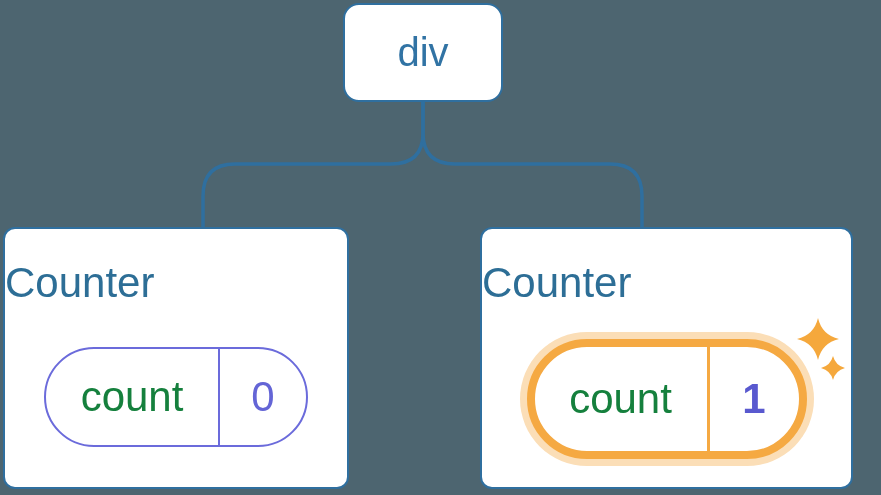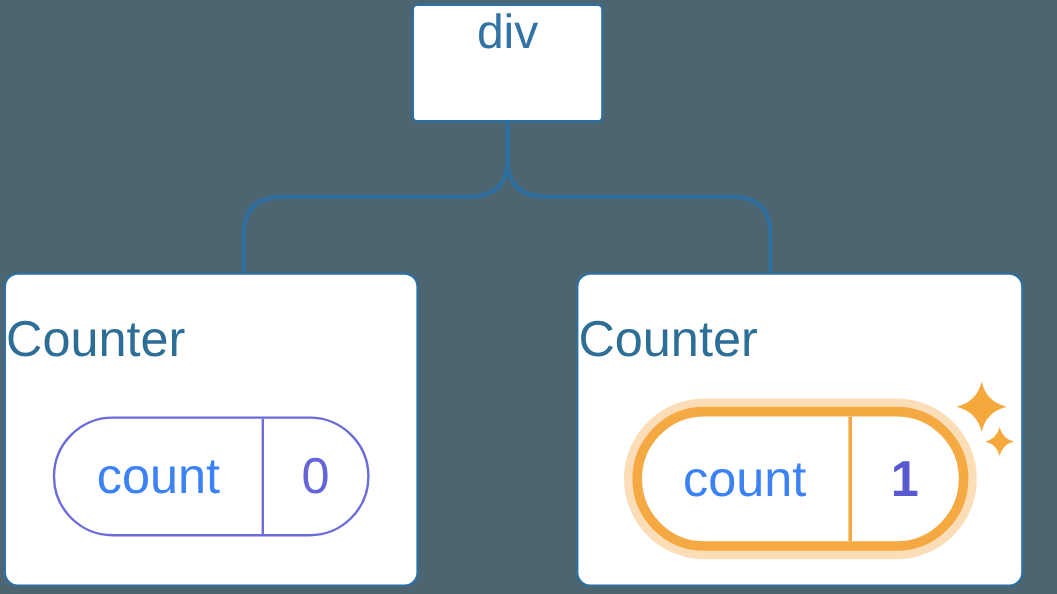--- a/index.html
+++ b/index.html
@@ -23,22 +23,23 @@
   }
   .root-node {
     position: absolute;
     left: 343px;
     top: 3px;
     width: 160px;
     height: 99px;
     box-sizing: border-box;
     background: #ffffff;
     border: 2.5px solid #2f6f9f;
-    border-radius: 5px;
+    border-radius: 16px;
     display: flex;
+    align-items: center;
     justify-content: center;
     font-size: 40px;
     color: #3173a4;
     z-index: 2;
   }
   .card {
     position: absolute;
     top: 227px;
     height: 262px;
     box-sizing: border-box;
@@ -81,21 +82,21 @@
     border-radius: 70px;
     box-shadow: 0 0 0 7px #fbdeb7;
   }
   .pill-highlight .pill-name { border-right: 3px solid #f5a942; }
   .pill-name {
     flex: 0 0 auto;
     display: flex;
     align-items: center;
     justify-content: center;
     font-size: 42px;
-    color: #3b82f6;
+    color: #15803d;
   }
   .pill-default  .pill-name { width: 172px; }
   .pill-highlight .pill-name { width: 172px; }
   .pill-value {
     flex: 1 1 auto;
     display: flex;
     align-items: center;
     justify-content: center;
     font-size: 42px;
     color: #6465d6;

